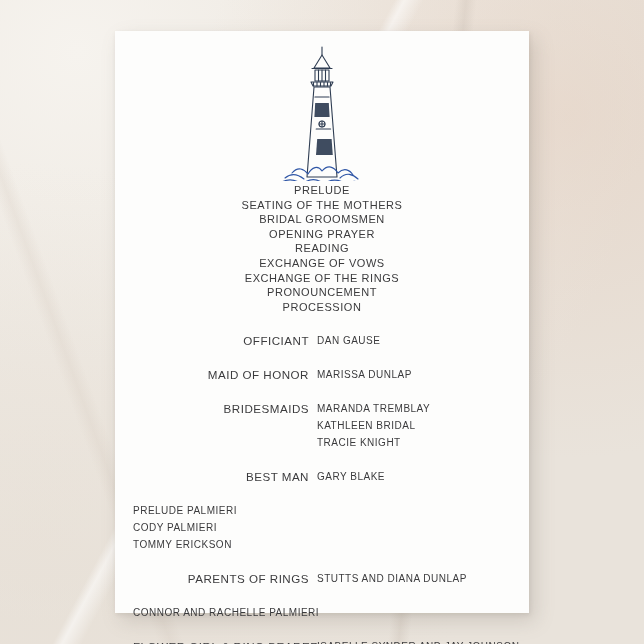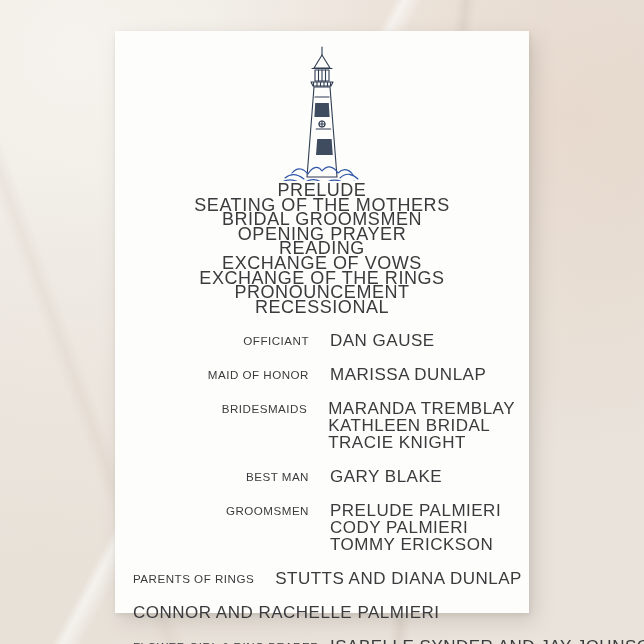--- a/index.html
+++ b/index.html
@@ -51,51 +51,51 @@
     margin-top: 10px;
   }
   .art svg {
     display: block;
     margin: 0 auto;
   }
 
   .program {
     text-align: center;
     color: #3b3b3d;
-    font-size: 18px;
+    font-size: 11px;
     letter-spacing: 0.55px;
     line-height: 14.6px;
     margin-top: 2px;
   }
   .program div { white-space: nowrap; }
 
   .roles {
     margin-top: 18px;
     padding-left: 18px;
     padding-right: 14px;
   }
   .role-row {
     display: flex;
     align-items: flex-start;
     margin-bottom: 17px;
   }
   .role-label {
     width: 176px;
     text-align: right;
-    padding-right: 21px;
+    padding-right: 8px;
     color: #3b3b3d;
     font-size: 11.6px;
     letter-spacing: 0.5px;
     line-height: 17px;
     white-space: nowrap;
   }
   .role-values {
     flex: 1;
     color: #3b3b3d;
-    font-size: 17px;
+    font-size: 10px;
     letter-spacing: 0.5px;
     line-height: 17px;
     text-align: left;
   }
   .role-values div { white-space: nowrap; }
   .role-row.wide .role-label { width: 176px; }
 </style>
 </head>
 <body>
 
@@ -154,21 +154,21 @@
 
   <div class="program">
     <div>PRELUDE</div>
     <div>SEATING OF THE MOTHERS</div>
     <div>BRIDAL GROOMSMEN</div>
     <div>OPENING PRAYER</div>
     <div>READING</div>
     <div>EXCHANGE OF VOWS</div>
     <div>EXCHANGE OF THE RINGS</div>
     <div>PRONOUNCEMENT</div>
-    <div>RECESSIONAL</div>
+    <div>PROCESSION</div>
   </div>
 
   <div class="roles">
 
     <div class="role-row">
       <div class="role-label">OFFICIANT</div>
       <div class="role-values">
         <div>DAN GAUSE</div>
       </div>
     </div>
@@ -190,21 +190,20 @@
     </div>
 
     <div class="role-row">
       <div class="role-label">BEST MAN</div>
       <div class="role-values">
         <div>GARY BLAKE</div>
       </div>
     </div>
 
     <div class="role-row">
-      <div class="role-label">GROOMSMEN</div>
       <div class="role-values">
         <div>PRELUDE PALMIERI</div>
         <div>CODY PALMIERI</div>
         <div>TOMMY ERICKSON</div>
       </div>
     </div>
 
     <div class="role-row">
       <div class="role-label">PARENTS OF RINGS</div>
       <div class="role-values">

